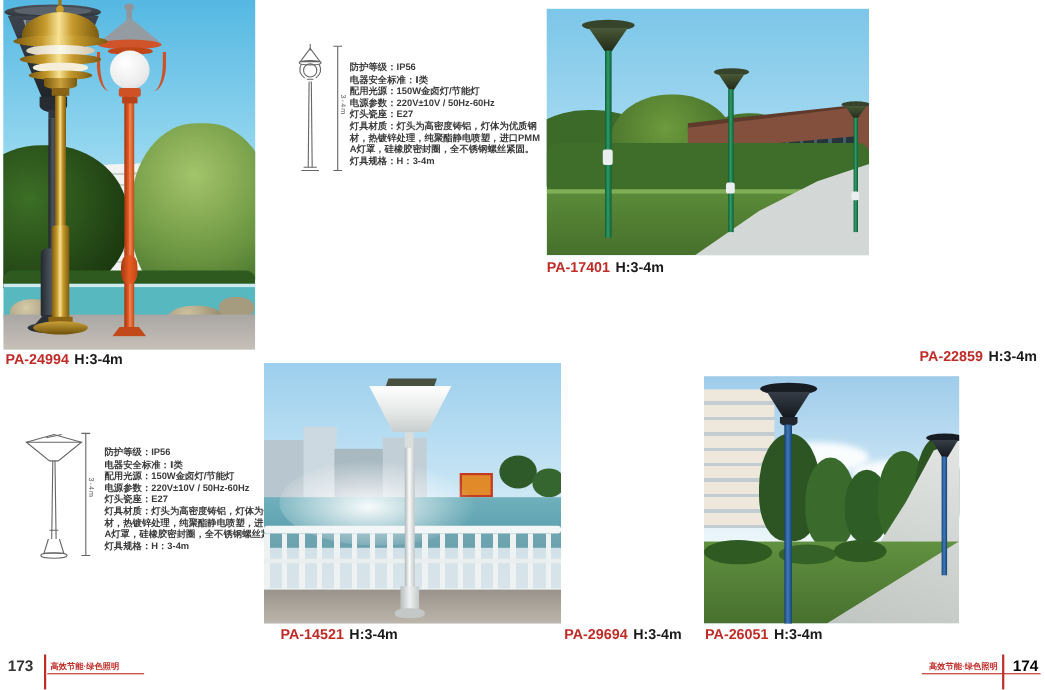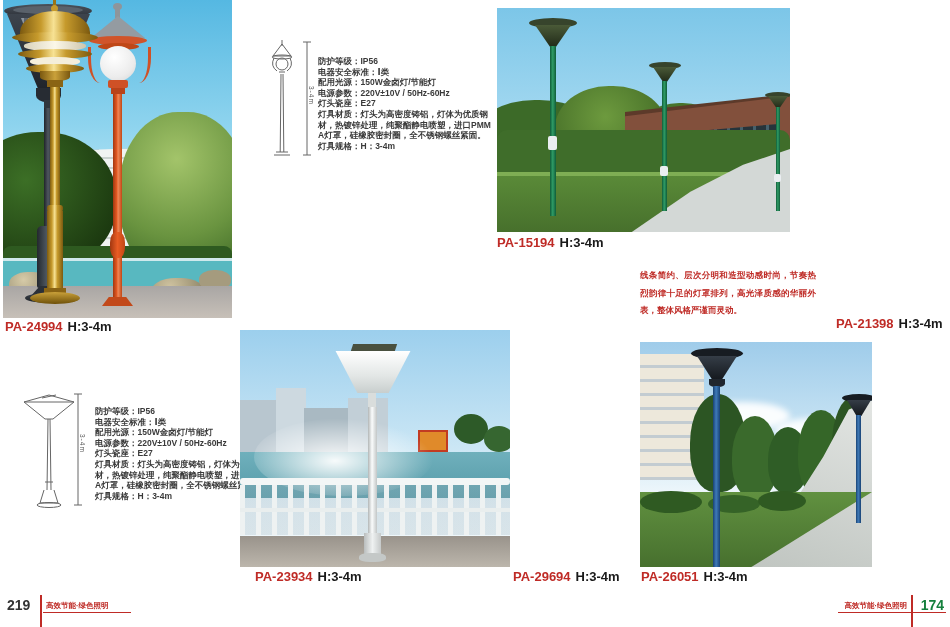--- a/index.html
+++ b/index.html
@@ -24,21 +24,21 @@
   
   .ld{position:absolute;}
   .ld svg{position:absolute;left:0;top:0;}
   .dimlabel{position:absolute;writing-mode:vertical-rl;font-size:6.5px;color:#555;letter-spacing:1px;}
 
   
   #fl-num{position:absolute;left:7px;top:597px;font-size:14px;font-weight:bold;color:#333;}
   #fl-bar{position:absolute;left:40px;top:595px;width:2px;height:32px;background:#bf2b26;}
   #fl-slogan{position:absolute;left:46px;top:601px;font-size:7.5px;font-weight:bold;color:#bf2b26;white-space:nowrap;}
   #fl-line{position:absolute;left:43px;top:612px;width:88px;height:1px;background:#bf2b26;}
-  #fr-num{position:absolute;right:6px;top:597px;font-size:14px;font-weight:bold;color:#15803d;}
+  #fr-num{position:absolute;right:6px;top:597px;font-size:14px;font-weight:bold;color:#000000;}
   #fr-bar{position:absolute;right:37px;top:595px;width:2px;height:32px;background:#bf2b26;}
   #fr-slogan{position:absolute;right:43px;top:601px;font-size:7.5px;font-weight:bold;color:#bf2b26;white-space:nowrap;}
   #fr-line{position:absolute;right:4px;top:612px;width:108px;height:1px;background:#bf2b26;}
 
   
   #p1{left:3px;top:0;width:229px;height:318px;
       background:linear-gradient(180deg,#55b8e2 0%,#8fd4ee 40%,#cdecf7 72%,#e9f6fb 100%);}
   #p1 .building{left:18px;top:150px;width:128px;height:102px;
       background:repeating-linear-gradient(180deg,#f0f3f2 0 8px,#c9d1cf 8px 10px);transform:skewY(-2deg);}
   #p1 .tree-l{left:-38px;top:132px;width:152px;height:138px;border-radius:48%;
@@ -319,21 +319,21 @@
     <div class="rail-mid"></div>
     <div class="pave"></div>
     <div class="panel"></div>
     <div class="head"></div>
     <div class="neck"></div>
     <div class="pole"></div>
     <div class="pbase"></div>
     <div class="flare"></div>
   </div>
   <div class="plabel" style="left:255px;top:569px;">
-    <span class="code">PA-23934</span><span class="hh">H:3-4m</span>
+    <span class="code">PA-14521</span><span class="hh">H:3-4m</span>
   </div>
 
   <div id="p3" class="photo">
     <div class="t1"></div>
     <div class="t2"></div>
     <div class="t3"></div>
     <div class="roof"></div>
     <div class="wall"></div>
     <div class="glass"></div>
     <div class="tband"></div>
@@ -347,40 +347,39 @@
     <div class="rim l2"></div>
     <div class="cone l2"></div>
     <div class="gpole l2"></div>
     <div class="sleeve l2"></div>
     <div class="rim l3"></div>
     <div class="cone l3"></div>
     <div class="gpole l3"></div>
     <div class="sleeve l3"></div>
   </div>
   <div class="plabel" style="left:497px;top:235px;">
-    <span class="code">PA-15194</span><span class="hh">H:3-4m</span>
+    <span class="code">PA-17401</span><span class="hh">H:3-4m</span>
   </div>
 
   <div id="r2">
     <div class="rim"></div>
     <div class="cap"></div>
     <div class="cone"></div>
     <div class="stripes"></div>
     <div class="cup"></div>
     <div class="stem"></div>
     <div class="pole"></div>
     <div class="cyl"></div>
     <div class="flare"></div>
     <div class="plate"></div>
   </div>
   <div class="plabel" style="left:836px;top:316px;">
-    <span class="code">PA-21398</span><span class="hh">H:3-4m</span>
-  </div>
-
-  <div id="desc">线条简约、层次分明和造型动感时尚，节奏热烈韵律十足的灯罩排列，高光泽质感的华丽外表，整体风格严谨而灵动。</div>
+    <span class="code">PA-22859</span><span class="hh">H:3-4m</span>
+  </div>
+
 
   <div id="r3">
     <div class="spike"></div>
     <div class="ballf"></div>
     <div class="dome gold"></div>
     <div class="rim1 gold"></div>
     <div class="glass1"></div>
     <div class="rim2 gold"></div>
     <div class="glass2"></div>
     <div class="rim3 gold"></div>
@@ -415,21 +414,21 @@
     <div class="cup1"></div>
     <div class="bpole l1"></div>
     <div class="rim l2"></div>
     <div class="cone l2"></div>
     <div class="bpole l2"></div>
   </div>
   <div class="plabel" style="left:641px;top:569px;">
     <span class="code">PA-26051</span><span class="hh">H:3-4m</span>
   </div>
 
-  <div id="fl-num">219</div>
+  <div id="fl-num">173</div>
   <div id="fl-bar"></div>
   <div id="fl-slogan">高效节能·绿色照明</div>
   <div id="fl-line"></div>
 
   <div id="fr-num">174</div>
   <div id="fr-bar"></div>
   <div id="fr-slogan">高效节能·绿色照明</div>
   <div id="fr-line"></div>
 
 </div>

